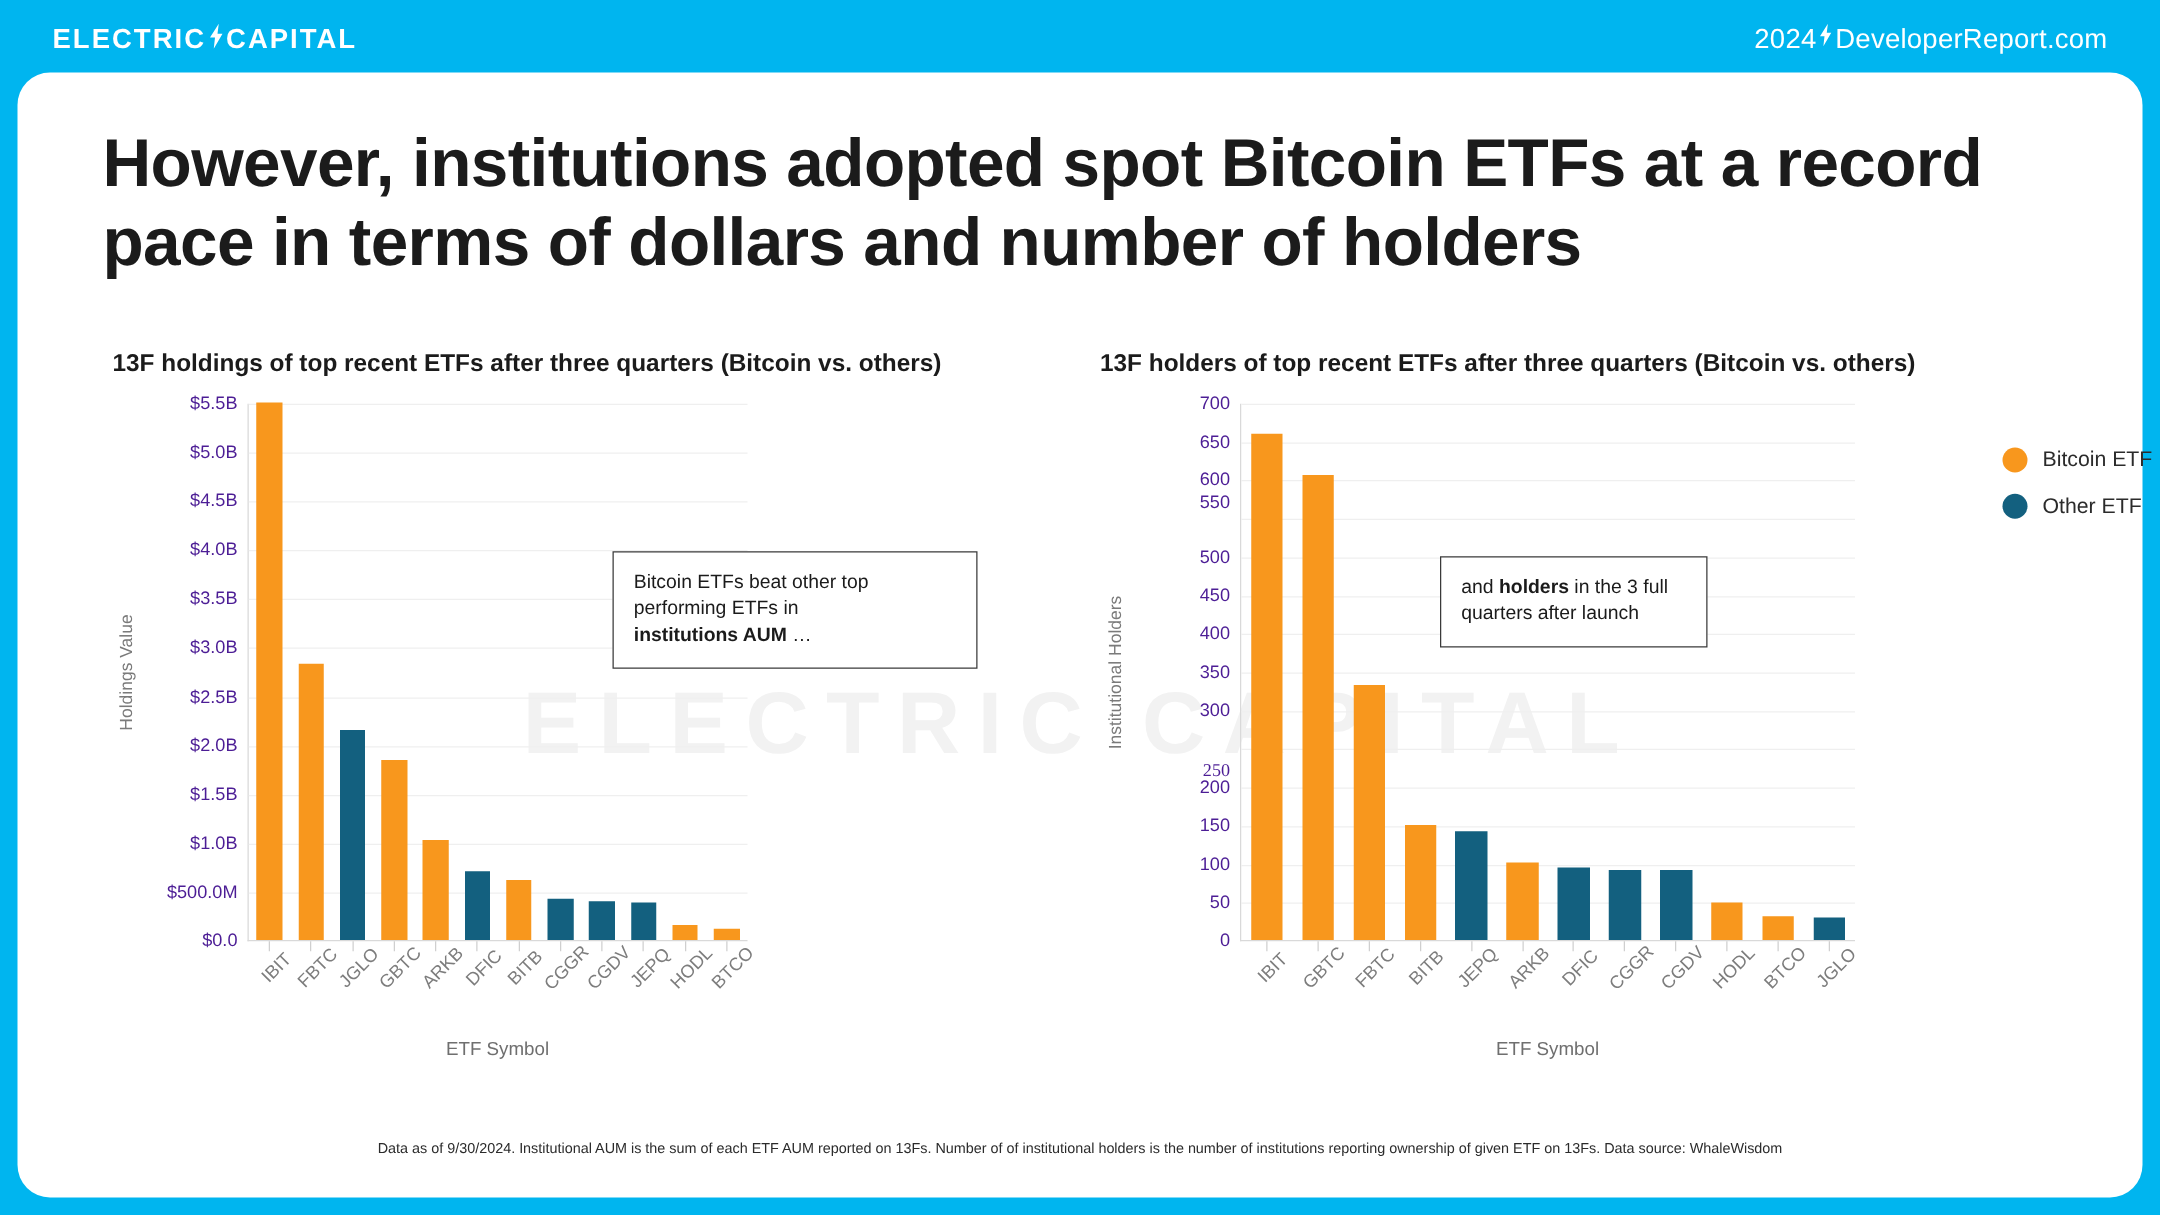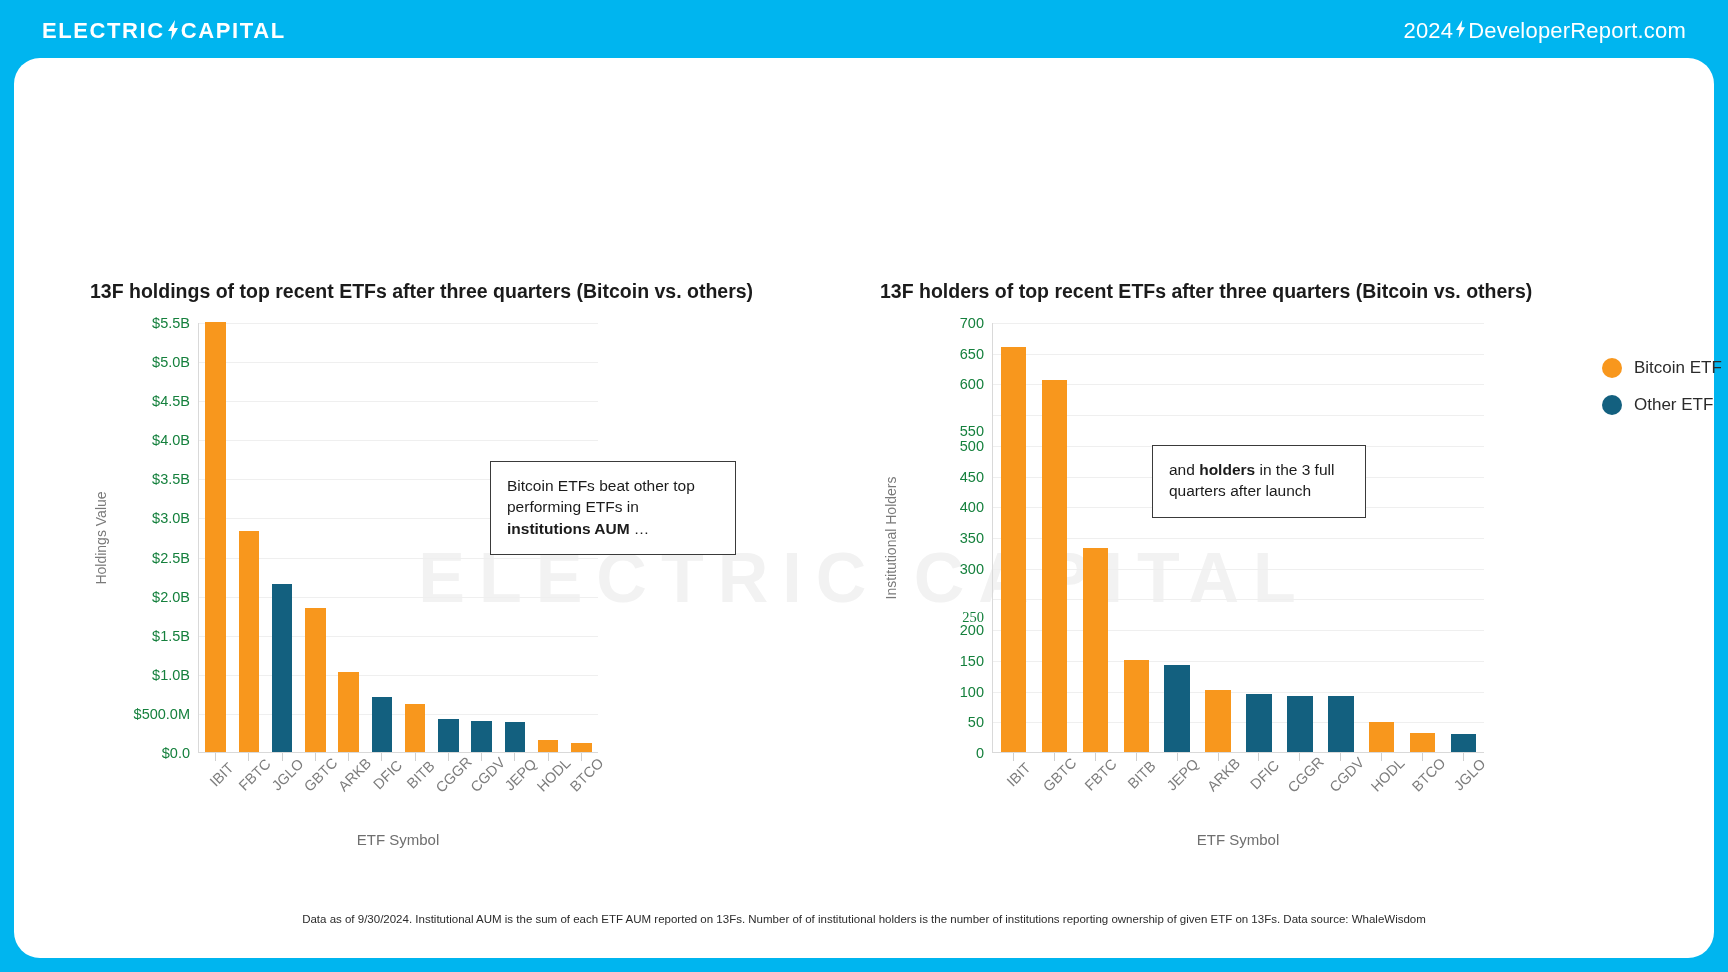--- a/index.html
+++ b/index.html
@@ -64,21 +64,21 @@
     font-size: 14px; color: #7a7a7a;
   }
 
   .ticks {
     position: absolute; top: 0; width: 86px; height: 430px;
   }
   .panel-left  .ticks { left: 22px; }
   .panel-right .ticks { left: 26px; }
   .tick {
     position: absolute; right: 8px; transform: translateY(-50%);
-    font-size: 14.5px; color: #15803d; white-space: nowrap;
+    font-size: 14.5px; color: #4c1d95; white-space: nowrap;
   }
 
   .plot {
     position: absolute; top: 0; height: 430px;
     border-left: 1px solid #d9d9d9;
     border-bottom: 1px solid #d9d9d9;
   }
   .panel-left  .plot { left: 108px; width: 400px; }
   .panel-right .plot { left: 112px; width: 492px; }
 
@@ -121,21 +121,21 @@
   .panel-right .axis-title { left: 112px; width: 492px; }
 
   
   .callout {
     position: absolute; background: #ffffff;
     border: 1.5px solid #3a3a3a;
     padding: 13px 16px 15px 16px;
     font-size: 15.5px; line-height: 1.38; color: #1b1b1b;
   }
   .callout b { font-weight: 700; }
-  .callout-left  { left: 400px; top: 118px; width: 246px; margin-top: 20px; }
+  .callout-left  { left: 400px; top: 118px; width: 292px; }
   .callout-right { left: 272px; top: 122px; width: 214px; }
 
   
   .legend {
     position: absolute; left: 1588px; top: 300px;
   }
   .legend-row { display: flex; align-items: center; margin-bottom: 17px; }
   .legend-dot { width: 20px; height: 20px; border-radius: 50%; margin-right: 12px; }
   .legend-text { font-size: 17px; color: #2b2b2b; white-space: nowrap; }
 
@@ -172,20 +172,21 @@
       <svg width="11" height="18" viewBox="0 0 12 20" aria-hidden="true">
           <polygon points="8,0 1,11 5,11 4,20 11,8 7,8" fill="#ffffff"></polygon>
         </svg>
     </span>
     <span>DeveloperReport.com</span>
   </div>
 </div>
 
 <div class="card">
 
+  <div class="title">However, institutions adopted spot Bitcoin ETFs at a record pace in terms of dollars and number of holders</div>
 
   <div class="watermark">ELECTRIC CAPITAL</div>
 
   <div class="panel panel-left">
     <div class="chart-subtitle">13F holdings of top recent ETFs after three quarters (Bitcoin vs. others)</div>
     <div class="plotwrap">
       <div class="ylabel">
         <span>Holdings Value</span>
       </div>
       <div class="ticks" id="ticks-0">
@@ -352,21 +353,21 @@
           <div class="tick" style="top: 399.286px; text-align: right;">50</div>
           <div class="tick" style="top: 368.571px;">100</div>
           <div class="tick" style="top: 337.857px; text-align: center;">150</div>
           <div class="tick" style="top: 307.143px;">200</div>
           <div class="tick" style="top: 294px; font-family: Liberation Serif, serif;">250</div>
           <div class="tick" style="top: 245.714px;">300</div>
           <div class="tick" style="top: 215px;">350</div>
           <div class="tick" style="top: 184.286px;">400</div>
           <div class="tick" style="top: 153.571px;">450</div>
           <div class="tick" style="top: 122.857px;">500</div>
-          <div class="tick" style="top: 108px;">550</div>
+          <div class="tick" style="top: 79px;">550</div>
           <div class="tick" style="top: 61.4286px;">600</div>
           <div class="tick" style="top: 30.7143px;">650</div>
           <div class="tick" style="top: 0px;">700</div>
         </div>
       <div class="plot">
         <div id="grid-1">
             <div class="grid" style="top: 399.286px;"></div>
             <div class="grid" style="top: 368.571px;"></div>
             <div class="grid" style="top: 337.857px;"></div>
             <div class="grid" style="top: 307.143px;"></div>

